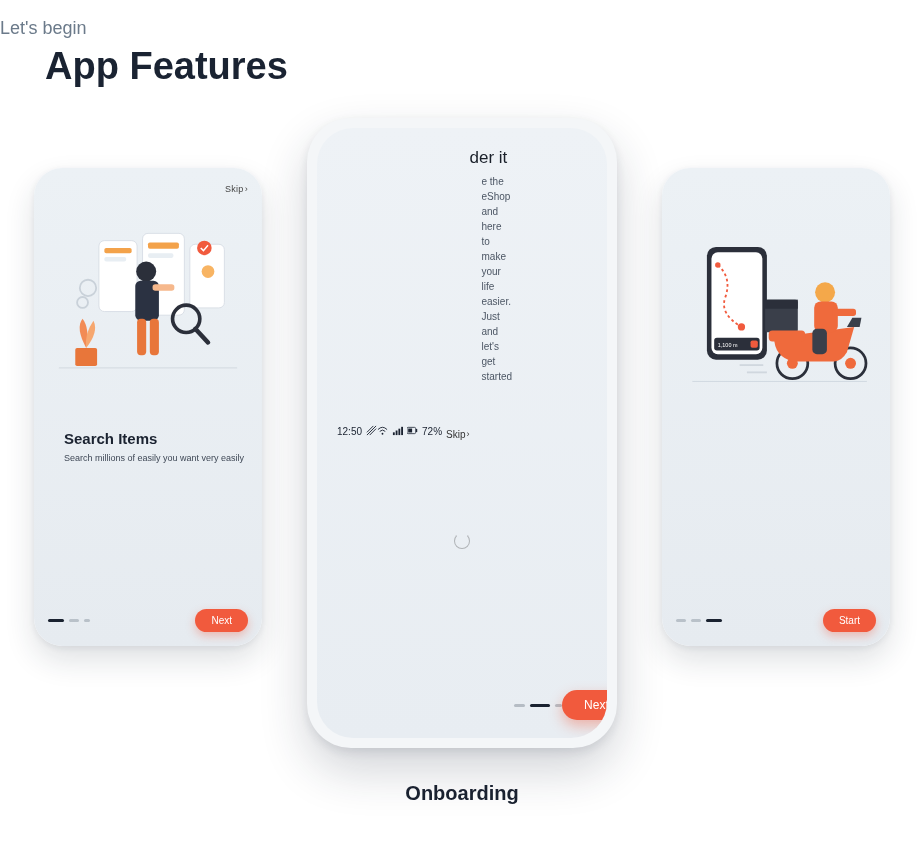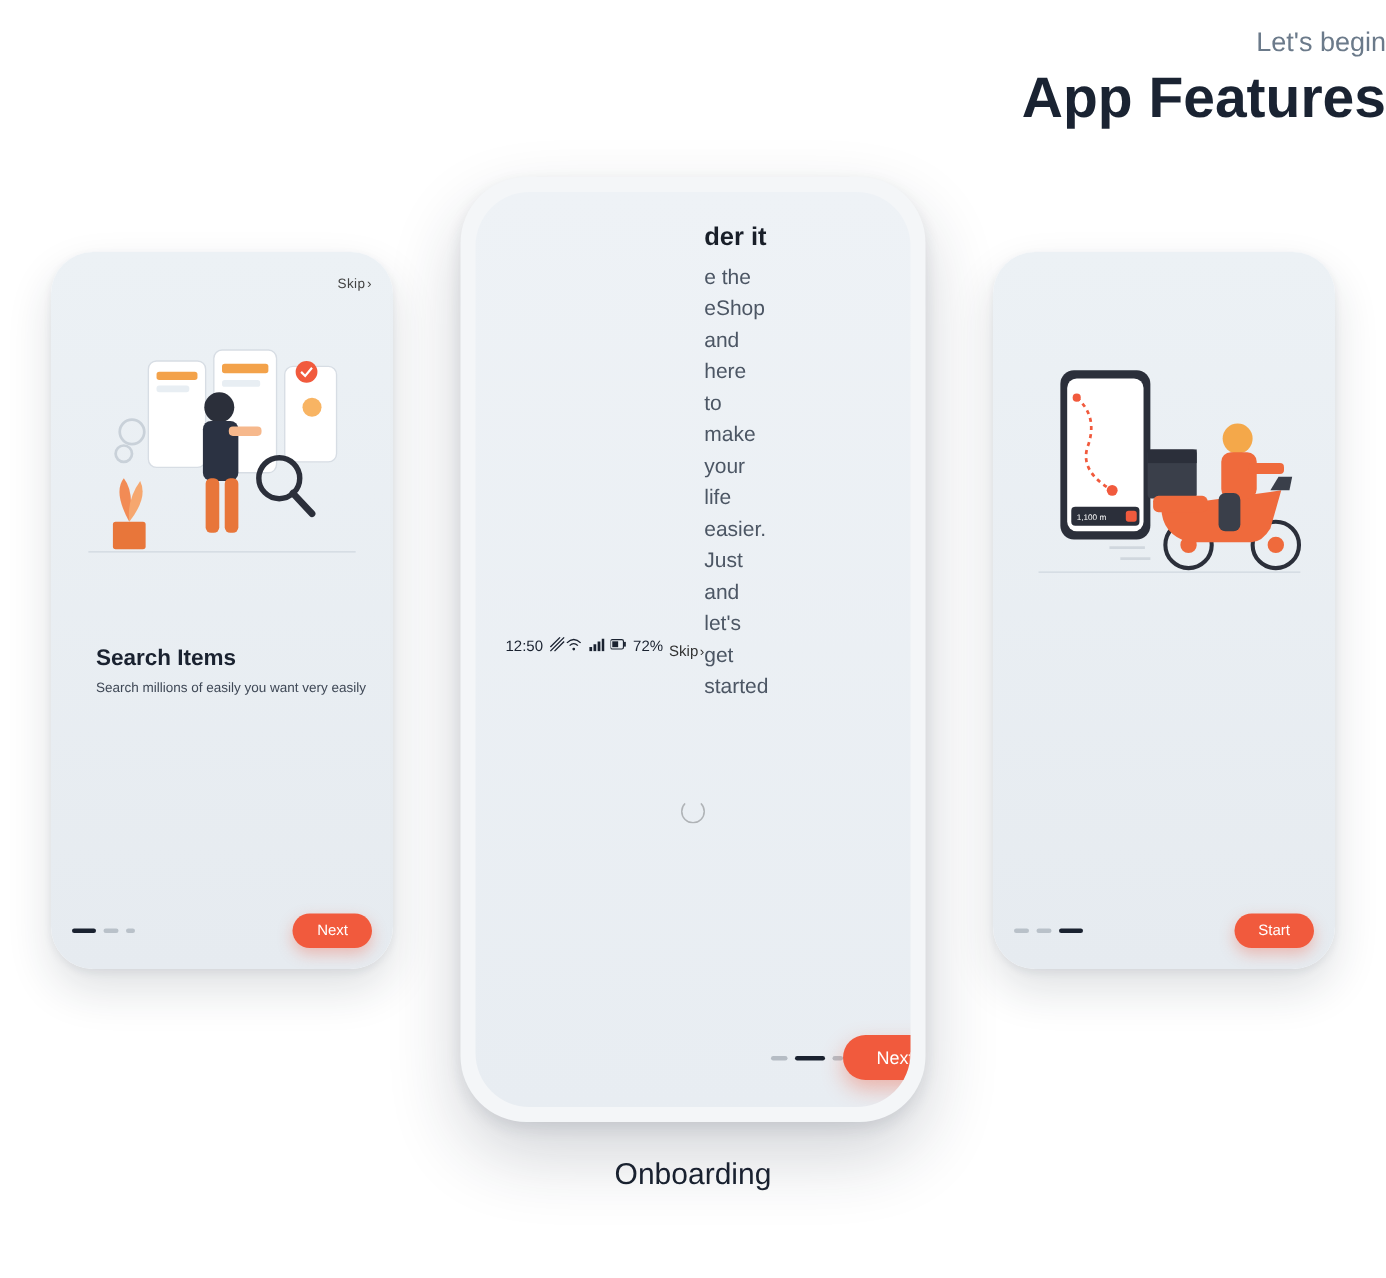--- a/index.html
+++ b/index.html
@@ -5,33 +5,34 @@
   * { margin: 0; padding: 0; box-sizing: border-box; }
   body {
     width: 924px;
     height: 852px;
     font-family: -apple-system, BlinkMacSystemFont, "Segoe UI", Arial, sans-serif;
     background: #fff;
     position: relative;
     overflow: hidden;
   }
   .header {
-    text-align: right;
+    text-align: left;
     padding-top: 18px;
   }
   .subtitle {
     color: #6b7a8a;
     font-size: 18px;
     font-weight: 500;
     margin-bottom: 6px;
   }
   .title {
     color: #1a2332;
     font-size: 38px;
     font-weight: 800;
+    margin-left: 45px;
   }
   .phones-container {
     position: relative;
     width: 924px;
     height: 640px;
     margin-top: 30px;
   }
 
   
   .phone-small {
@@ -150,29 +151,30 @@
     justify-content:flex-end;
     margin-top: 6px;
     font-size: 10px;
     color: #333;
   }
   .skip-row-big span { display:inline-flex; align-items:center; gap:1px; cursor:pointer; }
 
   .big-copy { margin-top: 8px; }
   .big-copy h3 {
     font-size: 17px;
-    font-weight: 700;
+    font-weight: 400;
     color: #191f29;
     margin-bottom: 6px;
   }
   .big-copy p {
-    font-size: 14px;
+    font-size: 10px;
     color: #4c5664;
     line-height: 1.5;
     max-width: 260px;
+    margin-left: 12px;
   }
 
   .illus-big { width:100%; height: 300px; margin-top: 10px; }
   .illus-big svg { width:100%; height:100%; }
 
   .loader-circle {
     position:absolute;
     top: 405px;
     left: 50%;
     transform: translateX(-50%);
@@ -200,23 +202,23 @@
     border:none;
     border-radius: 18px;
     padding: 8px 22px;
     cursor:pointer;
     box-shadow: 0 6px 14px rgba(241,90,61,.4);
   }
 
   .section-label {
     text-align:center;
     font-size: 20px;
-    font-weight: 400;
+    font-weight: 700;
     color: #1a2230;
-    margin-top: 14px;
+    margin-top: 24px;
   }
 </style>
 </head>
 <body>
 
 <div class="header">
   <div class="subtitle">Let's begin</div>
   <div class="title">App Features</div>
 </div>
 

